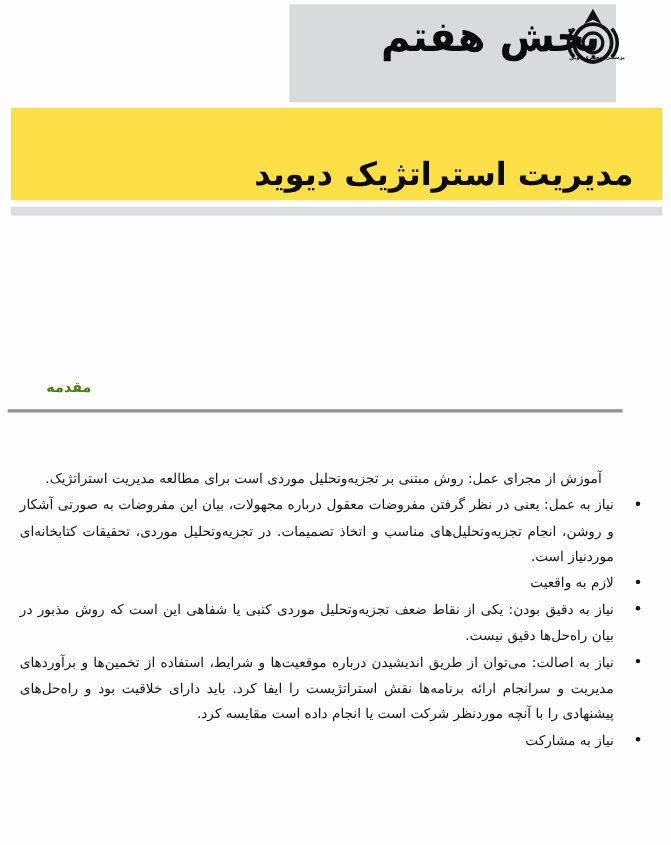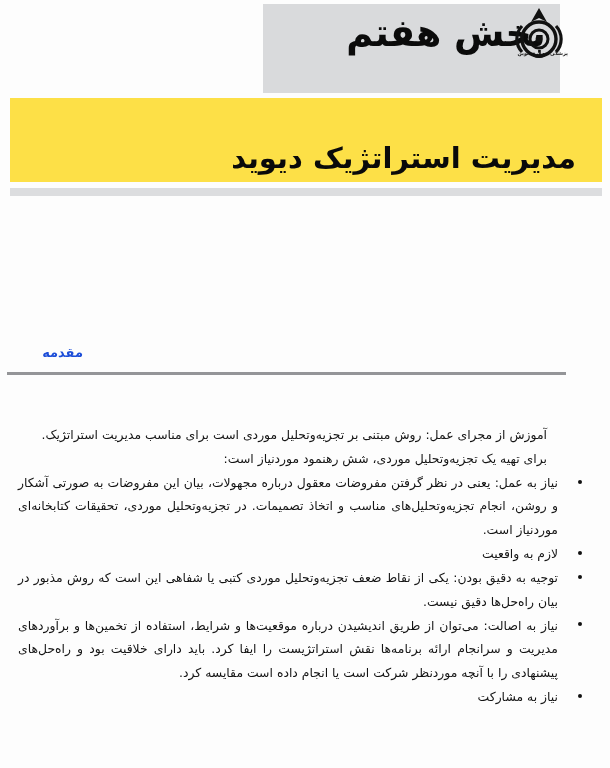--- a/index.html
+++ b/index.html
@@ -97,21 +97,21 @@
     right: 0;
     left: 0;
     height: 22px;
   }
   .section-heading-text {
     position: absolute;
     top: 0;
     right: 527px;
     font-size: 13px;
     font-weight: 700;
-    color: #1d4ed8;
+    color: #4d7c0f;
     white-space: nowrap;
     line-height: 1.2;
   }
   .section-rule {
     position: absolute;
     top: 372px;
     right: 44px;
     left: 7px;
     height: 3px;
     background: #949598;
@@ -191,36 +191,35 @@
 </div>
 <div class="title-underbar"></div>
 
 <div class="section-heading">
   <div class="section-heading-text">مقدمه</div>
 </div>
 <div class="section-rule"></div>
 
 <div class="body-content">
 
-  <p class="body-para first-para">آموزش از مجرای عمل: روش مبتنی بر تجزیه‌وتحلیل موردی است برای مناسب مدیریت استراتژیک.</p>
-
-  <p class="body-para second-para">برای تهیه یک تجزیه‌وتحلیل موردی، شش رهنمود موردنیاز است:</p>
+  <p class="body-para first-para">آموزش از مجرای عمل: روش مبتنی بر تجزیه‌وتحلیل موردی است برای مطالعه مدیریت استراتژیک.</p>
+
 
   <ul class="bullet-list">
     <li class="bullet-item">
       <span class="bullet-dot"></span>
       <span>نیاز به عمل: یعنی در نظر گرفتن مفروضات معقول درباره مجهولات، بیان این مفروضات به صورتی آشکار و روشن، انجام تجزیه‌وتحلیل‌های مناسب و اتخاذ تصمیمات. در تجزیه‌وتحلیل موردی، تحقیقات کتابخانه‌ای موردنیاز است.</span>
     </li>
     <li class="bullet-item end-right">
       <span class="bullet-dot"></span>
       <span>لازم به واقعیت</span>
     </li>
     <li class="bullet-item">
       <span class="bullet-dot"></span>
-      <span>توجیه به دقیق بودن: یکی از نقاط ضعف تجزیه‌وتحلیل موردی کتبی یا شفاهی این است که روش مذبور در بیان راه‌حل‌ها دقیق نیست.</span>
+      <span>نیاز به دقیق بودن: یکی از نقاط ضعف تجزیه‌وتحلیل موردی کتبی یا شفاهی این است که روش مذبور در بیان راه‌حل‌ها دقیق نیست.</span>
     </li>
     <li class="bullet-item">
       <span class="bullet-dot"></span>
       <span>نیاز به اصالت: می‌توان از طریق اندیشیدن درباره موقعیت‌ها و شرایط، استفاده از تخمین‌ها و برآوردهای مدیریت و سرانجام ارائه برنامه‌ها نقش استراتژیست را ایفا کرد. باید دارای خلاقیت بود و راه‌حل‌های پیشنهادی را با آنچه موردنظر شرکت است یا انجام داده است مقایسه کرد.</span>
     </li>
     <li class="bullet-item end-right">
       <span class="bullet-dot"></span>
       <span>نیاز به مشارکت</span>
     </li>
   </ul>

